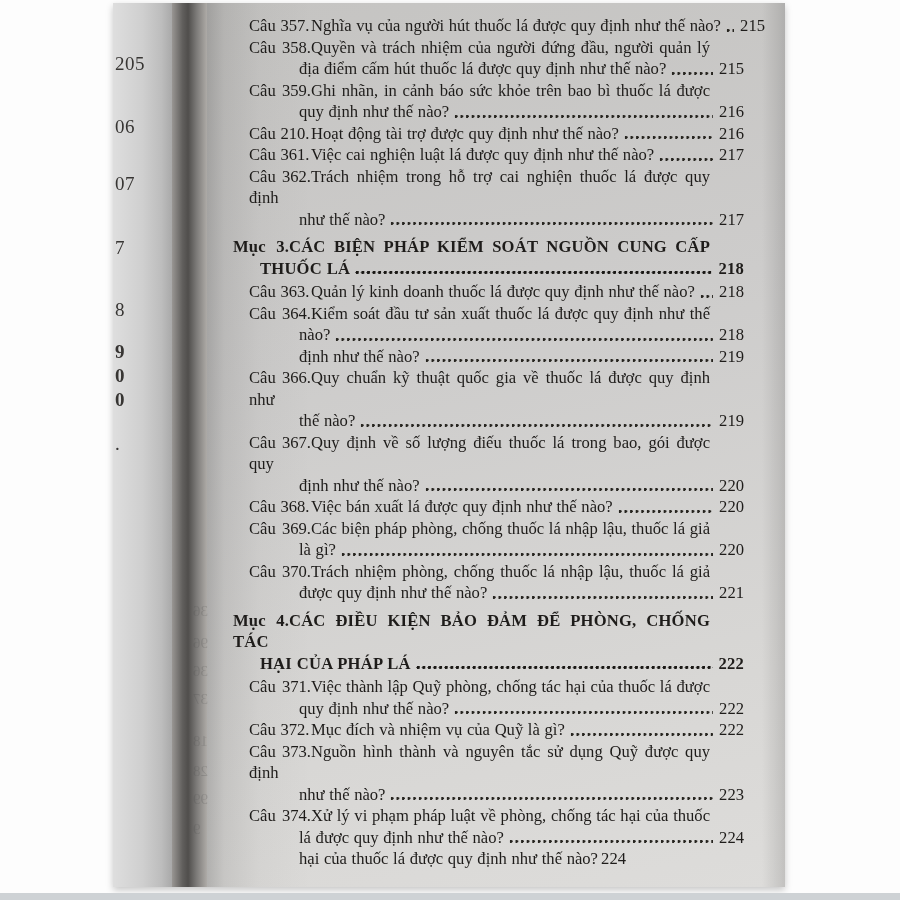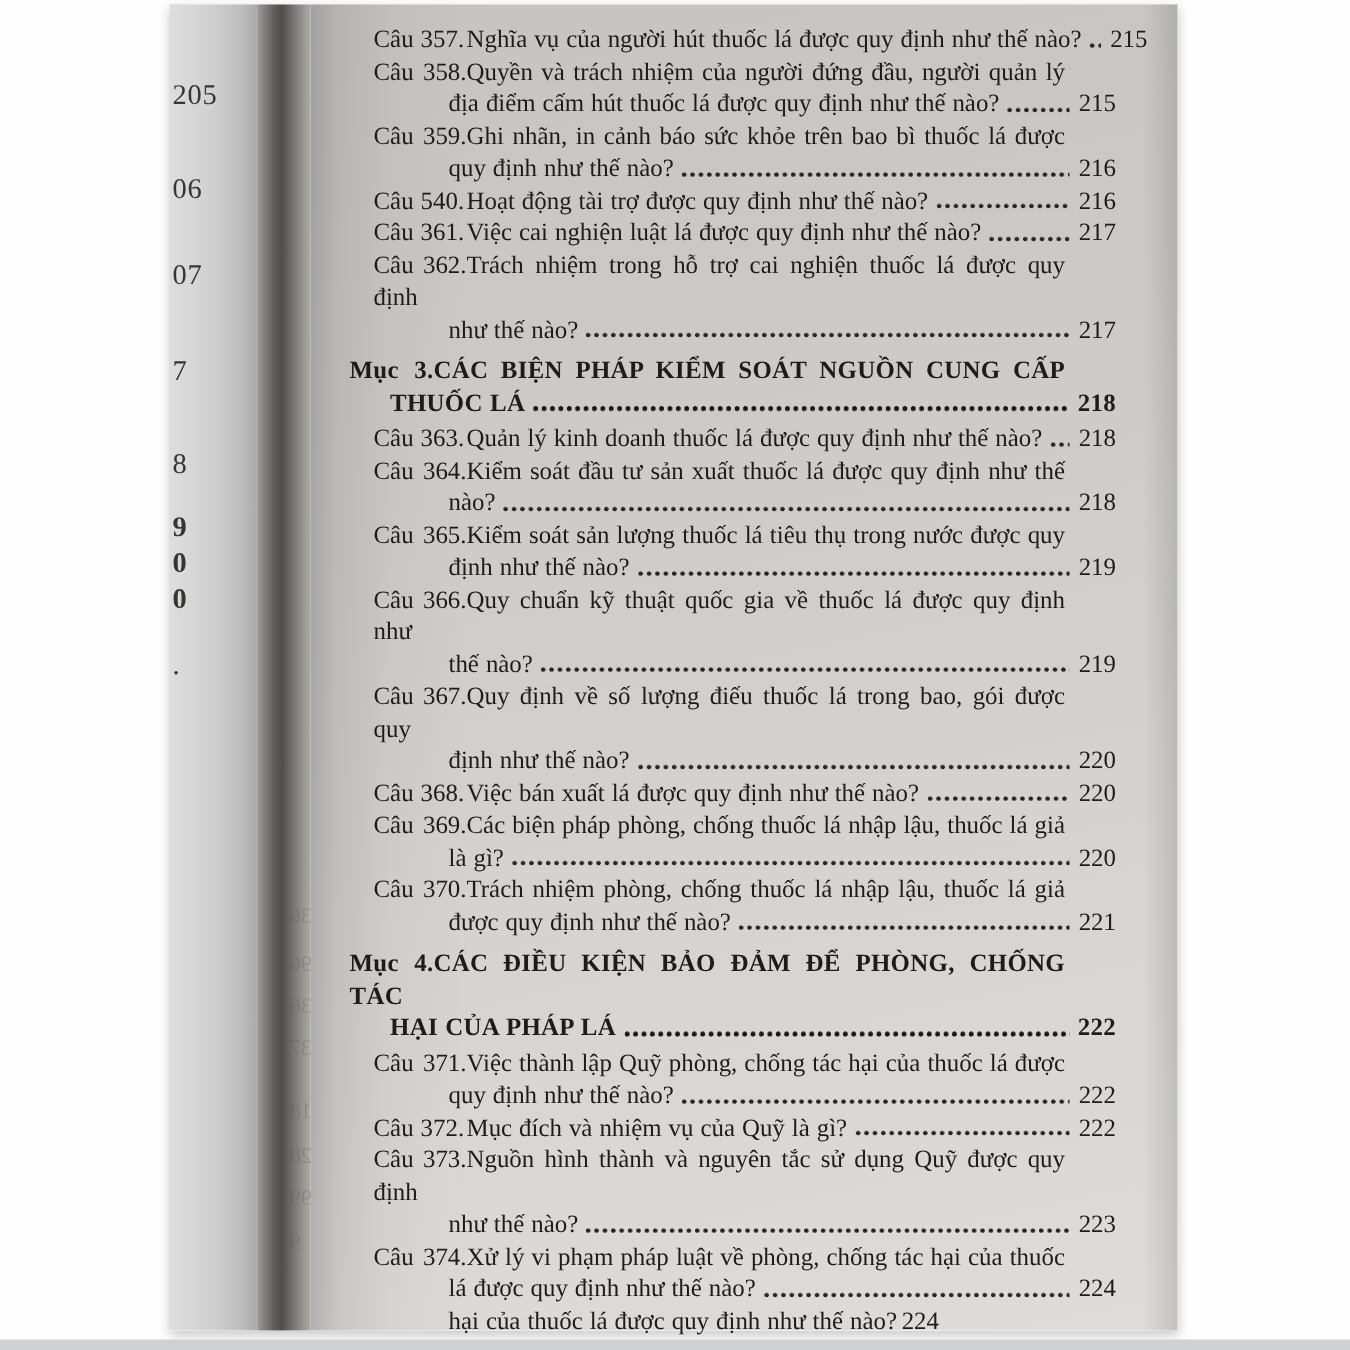--- a/index.html
+++ b/index.html
@@ -113,21 +113,21 @@
           <div class="toc-entry">
             <div class="line fill"><span class="label">Câu 359.</span>Ghi nhãn, in cảnh báo sức khỏe trên bao bì thuốc lá được</div>
             <div class="line cont flex">
               <span class="txt">quy định như thế nào?</span>
               <span class="dots"></span>
               <span class="num">216</span>
             </div>
           </div>
           <div class="toc-entry">
             <div class="line flex">
-              <span class="label">Câu 540.</span>
+              <span class="label">Câu 210.</span>
               <span class="txt">Hoạt động tài trợ được quy định như thế nào?</span>
               <span class="dots"></span>
               <span class="num">216</span>
             </div>
           </div>
           <div class="toc-entry">
             <div class="line flex">
               <span class="label">Câu 361.</span>
               <span class="txt">Việc cai nghiện luật lá được quy định như thế nào?</span>
               <span class="dots"></span>
@@ -160,21 +160,20 @@
           </div>
           <div class="toc-entry">
             <div class="line fill"><span class="label">Câu 364.</span>Kiểm soát đầu tư sản xuất thuốc lá được quy định như thế</div>
             <div class="line cont flex">
               <span class="txt">nào?</span>
               <span class="dots"></span>
               <span class="num">218</span>
             </div>
           </div>
           <div class="toc-entry">
-            <div class="line fill"><span class="label">Câu 365.</span>Kiểm soát sản lượng thuốc lá tiêu thụ trong nước được quy</div>
             <div class="line cont flex">
               <span class="txt">định như thế nào?</span>
               <span class="dots"></span>
               <span class="num">219</span>
             </div>
           </div>
           <div class="toc-entry">
             <div class="line fill"><span class="label">Câu 366.</span>Quy chuẩn kỹ thuật quốc gia về thuốc lá được quy định như</div>
             <div class="line cont flex">
               <span class="txt">thế nào?</span>

